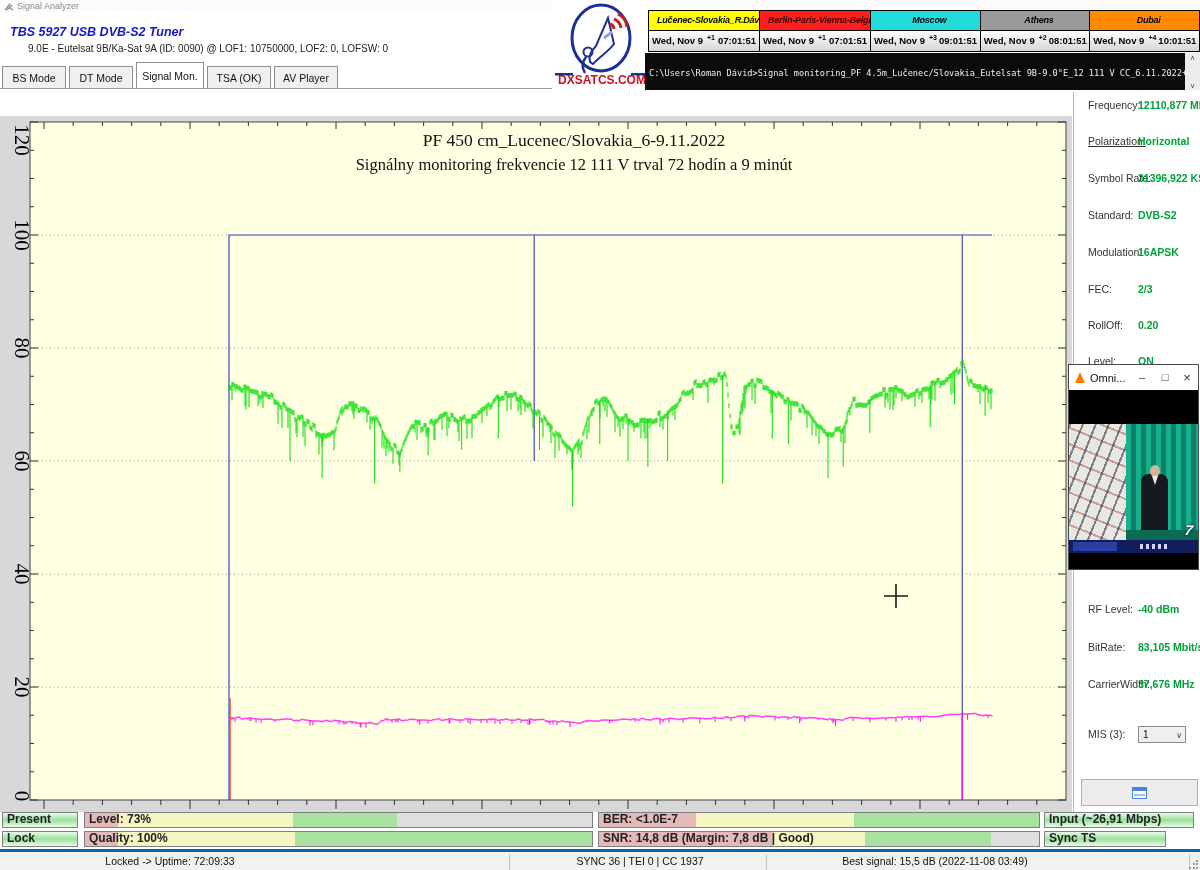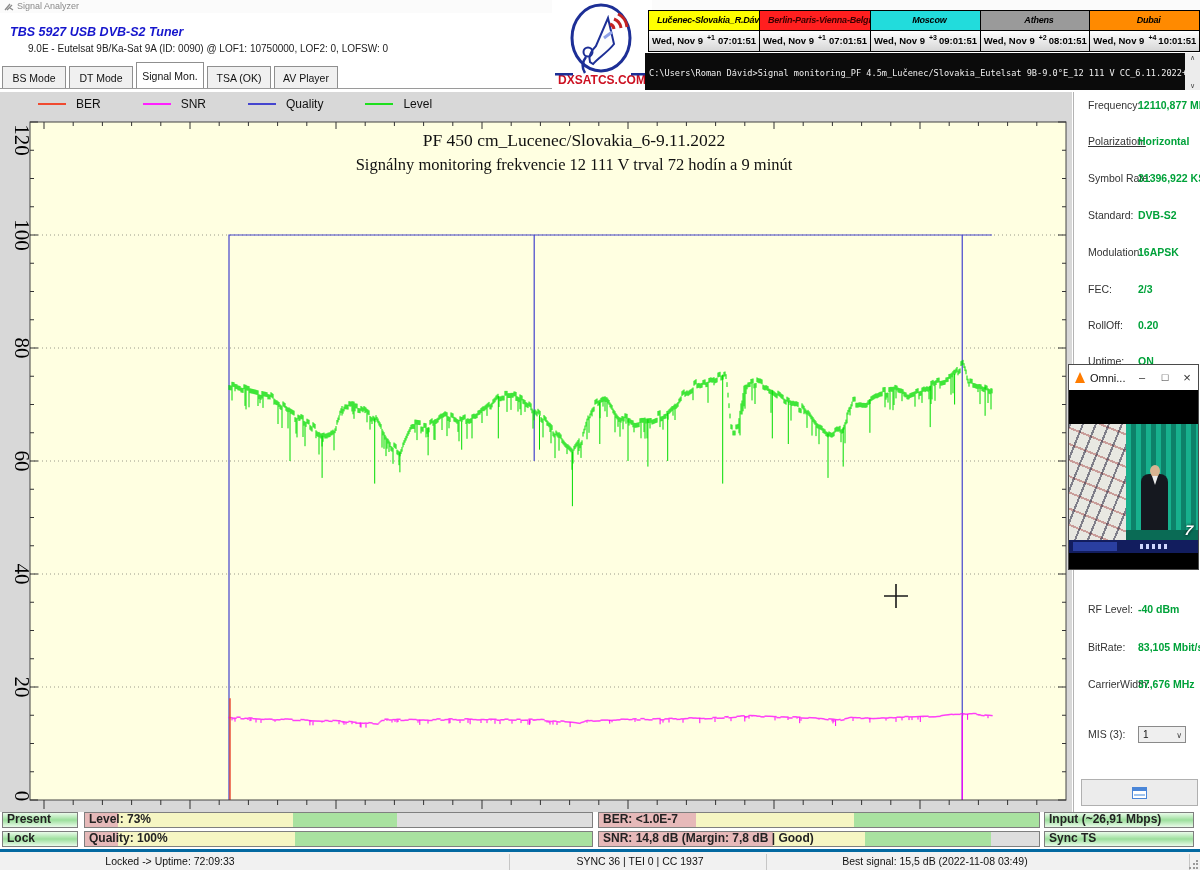--- a/index.html
+++ b/index.html
@@ -189,38 +189,20 @@
     </div>
 
   <div class="abs console">
     <span>C:\Users\Roman Dávid&gt;Signal monitoring_PF 4.5m_Lučenec/Slovakia_Eutelsat 9B-9.0°E_12 111 V CC_6.11.2022+</span>
   </div>
   <div class="abs conscroll">
     <span>∧</span>
     <span>∨</span>
   </div>
 
-  <div class="abs legendbar" id="legendbar">
-      <div class="lgitem" style="margin-left: 38px;">
-        <span class="lgline" style="background: rgb(240, 74, 48);"></span>
-        <span class="lglabel">BER</span>
-      </div>
-      <div class="lgitem" style="margin-left: 42px;">
-        <span class="lgline" style="background: rgb(255, 32, 255);"></span>
-        <span class="lglabel">SNR</span>
-      </div>
-      <div class="lgitem" style="margin-left: 42px;">
-        <span class="lgline" style="background: rgb(69, 69, 207);"></span>
-        <span class="lglabel">Quality</span>
-      </div>
-      <div class="lgitem" style="margin-left: 42px;">
-        <span class="lgline" style="background: rgb(30, 224, 30);"></span>
-        <span class="lglabel">Level</span>
-      </div>
-    </div>
 
   <div class="abs chart">
     <svg id="chartsvg" width="1072" height="696" viewBox="0 0 1072 696">
         <rect x="30" y="6" width="1036" height="678" fill="#ffffe1"></rect>
         <line x1="30" x2="1066" y1="571" y2="571" stroke="#9a9a8a" stroke-width="1" stroke-dasharray="1,3"></line>
         <line x1="30" x2="1066" y1="458" y2="458" stroke="#9a9a8a" stroke-width="1" stroke-dasharray="1,3"></line>
         <line x1="30" x2="1066" y1="345" y2="345" stroke="#9a9a8a" stroke-width="1" stroke-dasharray="1,3"></line>
         <line x1="30" x2="1066" y1="232" y2="232" stroke="#9a9a8a" stroke-width="1" stroke-dasharray="1,3"></line>
         <line x1="30" x2="1066" y1="119" y2="119" stroke="#9a9a8a" stroke-width="1" stroke-dasharray="1,3"></line>
         <path d="M229,684 L229,119 L992,119 M534.2,119 L534.2,345 M962.2429999999999,119 L962.2429999999999,684" stroke="#4444cc" stroke-width="1.2" fill="none"></path>
@@ -377,21 +359,21 @@
       <div class="plabel" style="top: 80px;">Symbol Rate:</div>
       <div class="pvalue" style="top: 80px;">31396,922 KS/s</div>
       <div class="plabel" style="top: 117px;">Standard:</div>
       <div class="pvalue" style="top: 117px;">DVB-S2</div>
       <div class="plabel" style="top: 154px;">Modulation:</div>
       <div class="pvalue" style="top: 154px;">16APSK</div>
       <div class="plabel" style="top: 191px;">FEC:</div>
       <div class="pvalue" style="top: 191px;">2/3</div>
       <div class="plabel" style="top: 227px;">RollOff:</div>
       <div class="pvalue" style="top: 227px;">0.20</div>
-      <div class="plabel" style="top: 263px;">Uptime:</div>
+      <div class="plabel" style="top: 263px;">Level:</div>
       <div class="pvalue" style="top: 263px;">ON</div>
       <div class="plabel" style="top: 511px;">RF Level:</div>
       <div class="pvalue" style="top: 511px;">-40 dBm</div>
       <div class="plabel" style="top: 549px;">BitRate:</div>
       <div class="pvalue" style="top: 549px;">83,105 Mbit/s</div>
       <div class="plabel" style="top: 586px;">CarrierWidth:</div>
       <div class="pvalue" style="top: 586px;">37,676 MHz</div>
       <div class="plabel" style="top: 636px;">MIS (3):</div>
     </div>
 
@@ -421,21 +403,21 @@
   <div id="gaugerow1">
       <div class="abs gauge plain" style="left: 2px; top: 812px; width: 76px;">Present</div>
       <div class="abs gauge zones" style="left: 84px; top: 812px; width: 509px; background: linear-gradient(90deg, rgb(230, 185, 185) 0%, rgb(230, 185, 185) 6.5%, rgb(246, 246, 195) 6.5%, rgb(246, 246, 195) 41%, rgb(169, 226, 160) 41%, rgb(169, 226, 160) 61.5%, rgb(222, 222, 222) 61.5%, rgb(222, 222, 222) 100%);">Level: 73%</div>
       <div class="abs gauge zones" style="left: 598px; top: 812px; width: 442px; background: linear-gradient(90deg, rgb(230, 185, 185) 0%, rgb(230, 185, 185) 22%, rgb(246, 246, 195) 22%, rgb(246, 246, 195) 58%, rgb(169, 226, 160) 58%, rgb(169, 226, 160) 100%);">BER: &lt;1.0E-7</div>
       <div class="abs gauge plain" style="left: 1044px; top: 812px; width: 150px;">Input (~26,91 Mbps)</div>
     </div>
   <div id="gaugerow2">
       <div class="abs gauge plain" style="left: 2px; top: 831px; width: 76px;">Lock</div>
       <div class="abs gauge zones" style="left: 84px; top: 831px; width: 509px; background: linear-gradient(90deg, rgb(230, 185, 185) 0%, rgb(230, 185, 185) 6.5%, rgb(246, 246, 195) 6.5%, rgb(246, 246, 195) 41.5%, rgb(169, 226, 160) 41.5%, rgb(169, 226, 160) 100%);">Quality: 100%</div>
       <div class="abs gauge zones" style="left: 598px; top: 831px; width: 442px; background: linear-gradient(90deg, rgb(230, 185, 185) 0%, rgb(230, 185, 185) 39.5%, rgb(246, 246, 195) 39.5%, rgb(246, 246, 195) 60.5%, rgb(169, 226, 160) 60.5%, rgb(169, 226, 160) 89%, rgb(222, 222, 222) 89%, rgb(222, 222, 222) 100%);">SNR: 14,8 dB (Margin: 7,8 dB | Good)</div>
-      <div class="abs gauge plain" style="left: 1044px; top: 831px; width: 150px;">Sync TS</div>
+      <div class="abs gauge plain" style="left: 1044px; top: 831px; width: 122px;">Sync TS</div>
     </div>
 
   <div class="abs statusbar">
     <span class="sbtext" style="left:170px;">Locked -&gt; Uptime: 72:09:33</span>
     <span class="sbtext" style="left:640px;">SYNC 36 | TEI 0 | CC 1937</span>
     <span class="sbtext" style="left:935px;">Best signal: 15,5 dB (2022-11-08 03:49)</span>
     <span class="sbsep" style="left:509px;"></span>
     <span class="sbsep" style="left:766px;"></span>
     <span class="sbsep" style="left:1189px;"></span>
     <span class="grip"></span>

